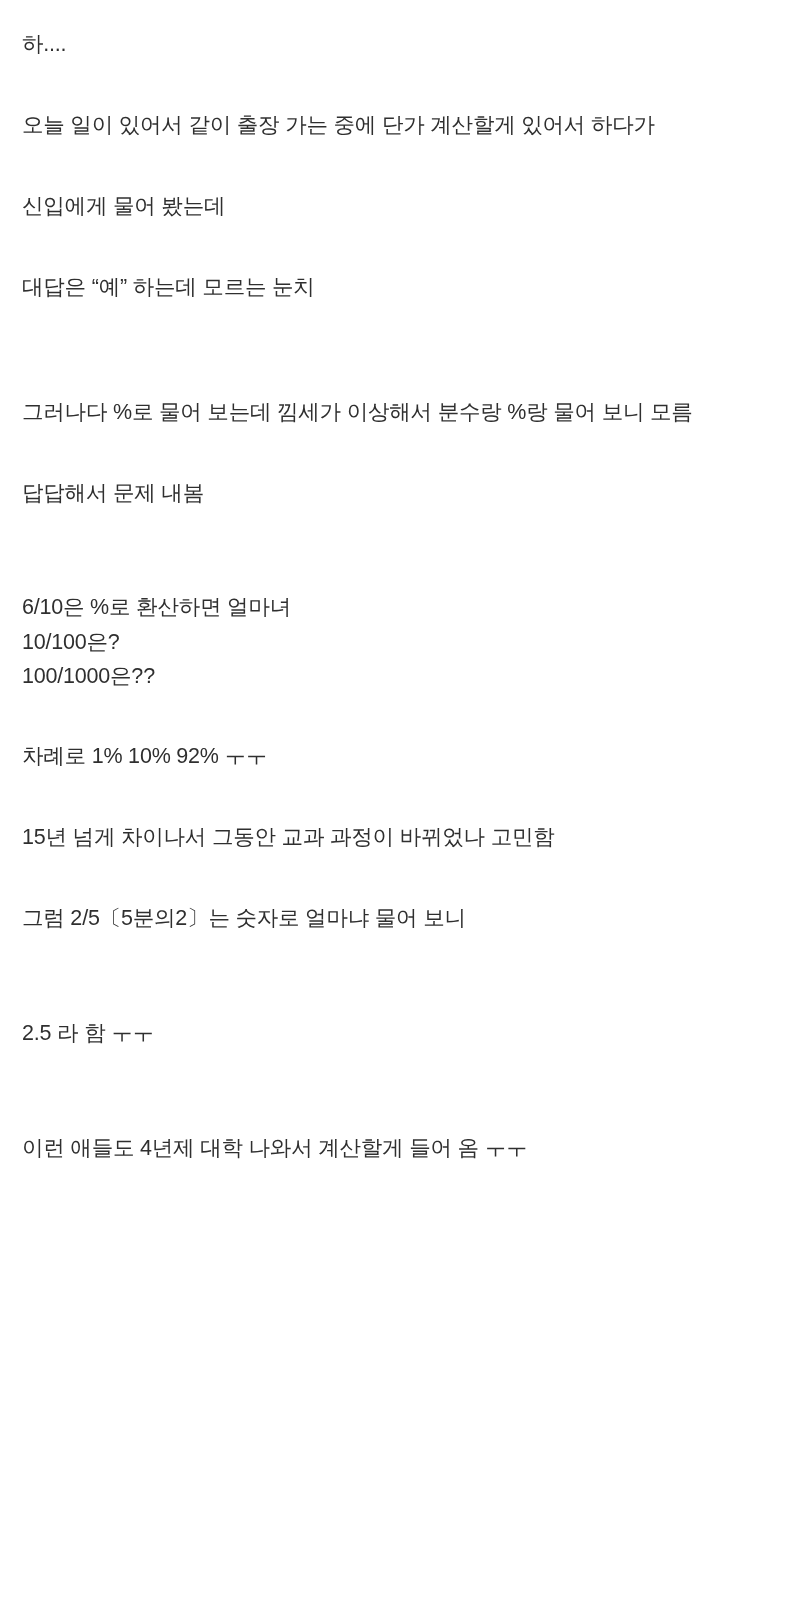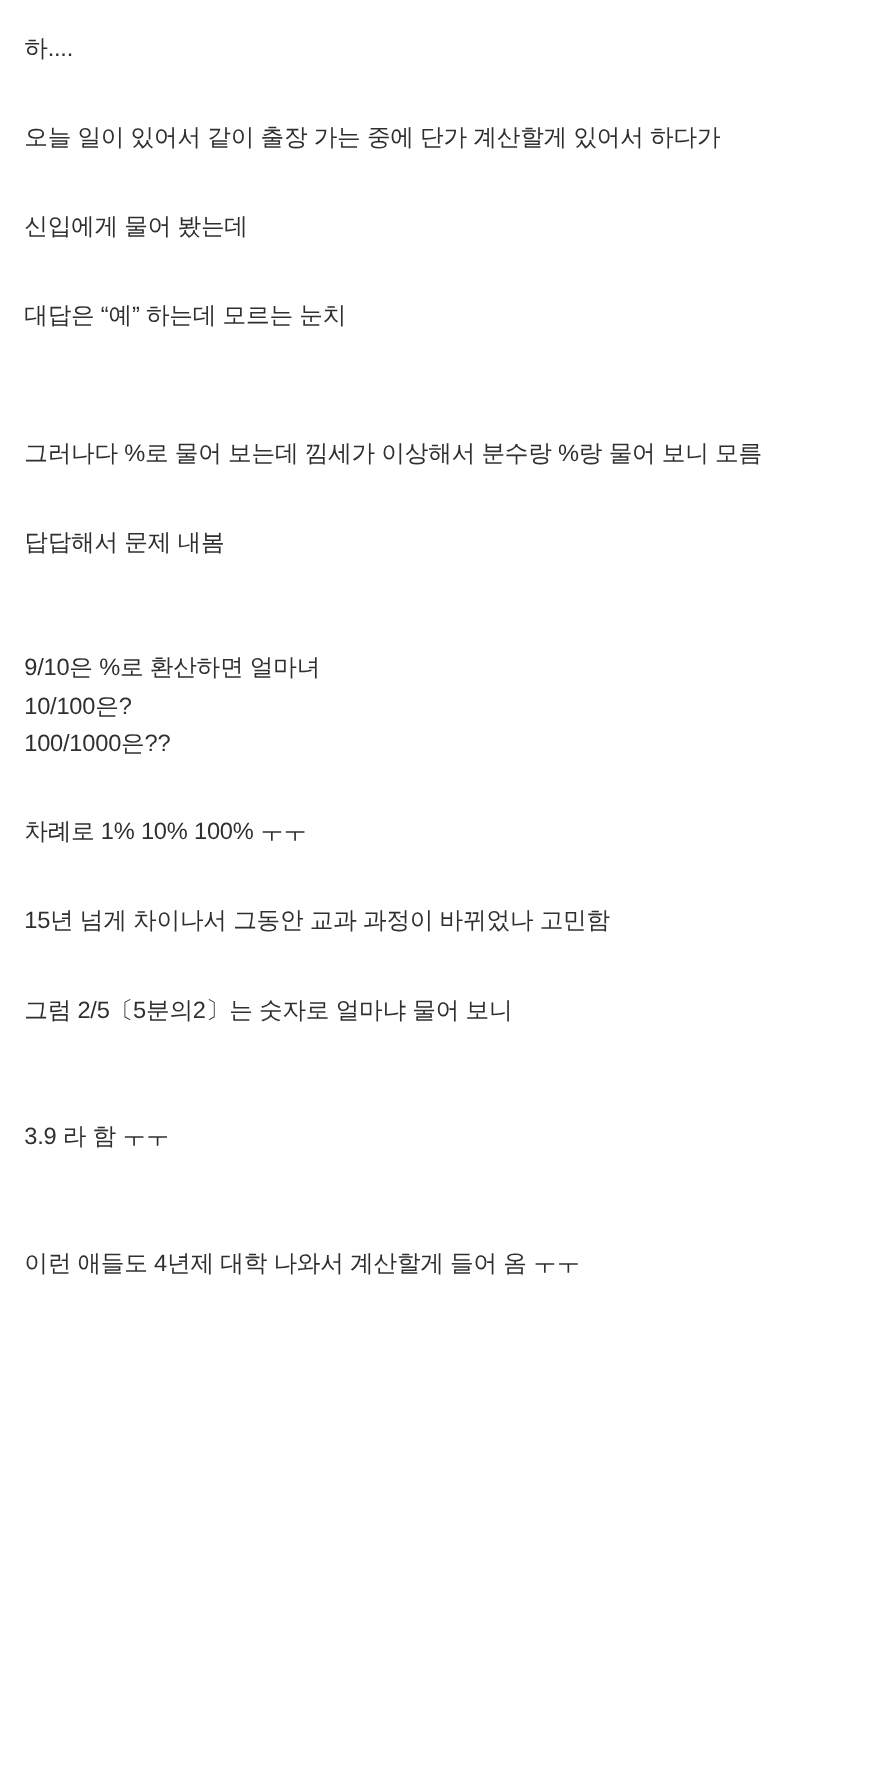--- a/index.html
+++ b/index.html
@@ -55,33 +55,33 @@
     <div class="gap-md"></div>
 
     <div class="gap-md"></div>
 
     <p class="para">그러나다 %로 물어 보는데 낌세가 이상해서 분수랑 %랑 물어 보니 모름</p>
     <div class="gap-md"></div>
 
     <p class="para">답답해서 문제 내봄</p>
     <div class="gap-xl"></div>
 
-    <p class="para tight">9/10은 %로 환산하면 얼마녀</p>
+    <p class="para tight">6/10은 %로 환산하면 얼마녀</p>
     <p class="para tight">10/100은?</p>
     <p class="para tight">100/1000은??</p>
     <div class="gap-md"></div>
 
-    <p class="para">차례로 1% 10% 100% ㅜㅜ</p>
+    <p class="para">차례로 1% 10% 92% ㅜㅜ</p>
     <div class="gap-md"></div>
 
     <p class="para">15년 넘게 차이나서 그동안 교과 과정이 바뀌었나 고민함</p>
     <div class="gap-md"></div>
 
     <p class="para">그럼 2/5〔5분의2〕는 숫자로 얼마냐 물어 보니</p>
     <div class="gap-xl"></div>
 
-    <p class="para">3.9 라 함 ㅜㅜ</p>
+    <p class="para">2.5 라 함 ㅜㅜ</p>
     <div class="gap-xl"></div>
 
     <p class="para">이런 애들도 4년제 대학 나와서 계산할게 들어 옴 ㅜㅜ</p>
 
   </article>
 </div>
 
 </body></html>

